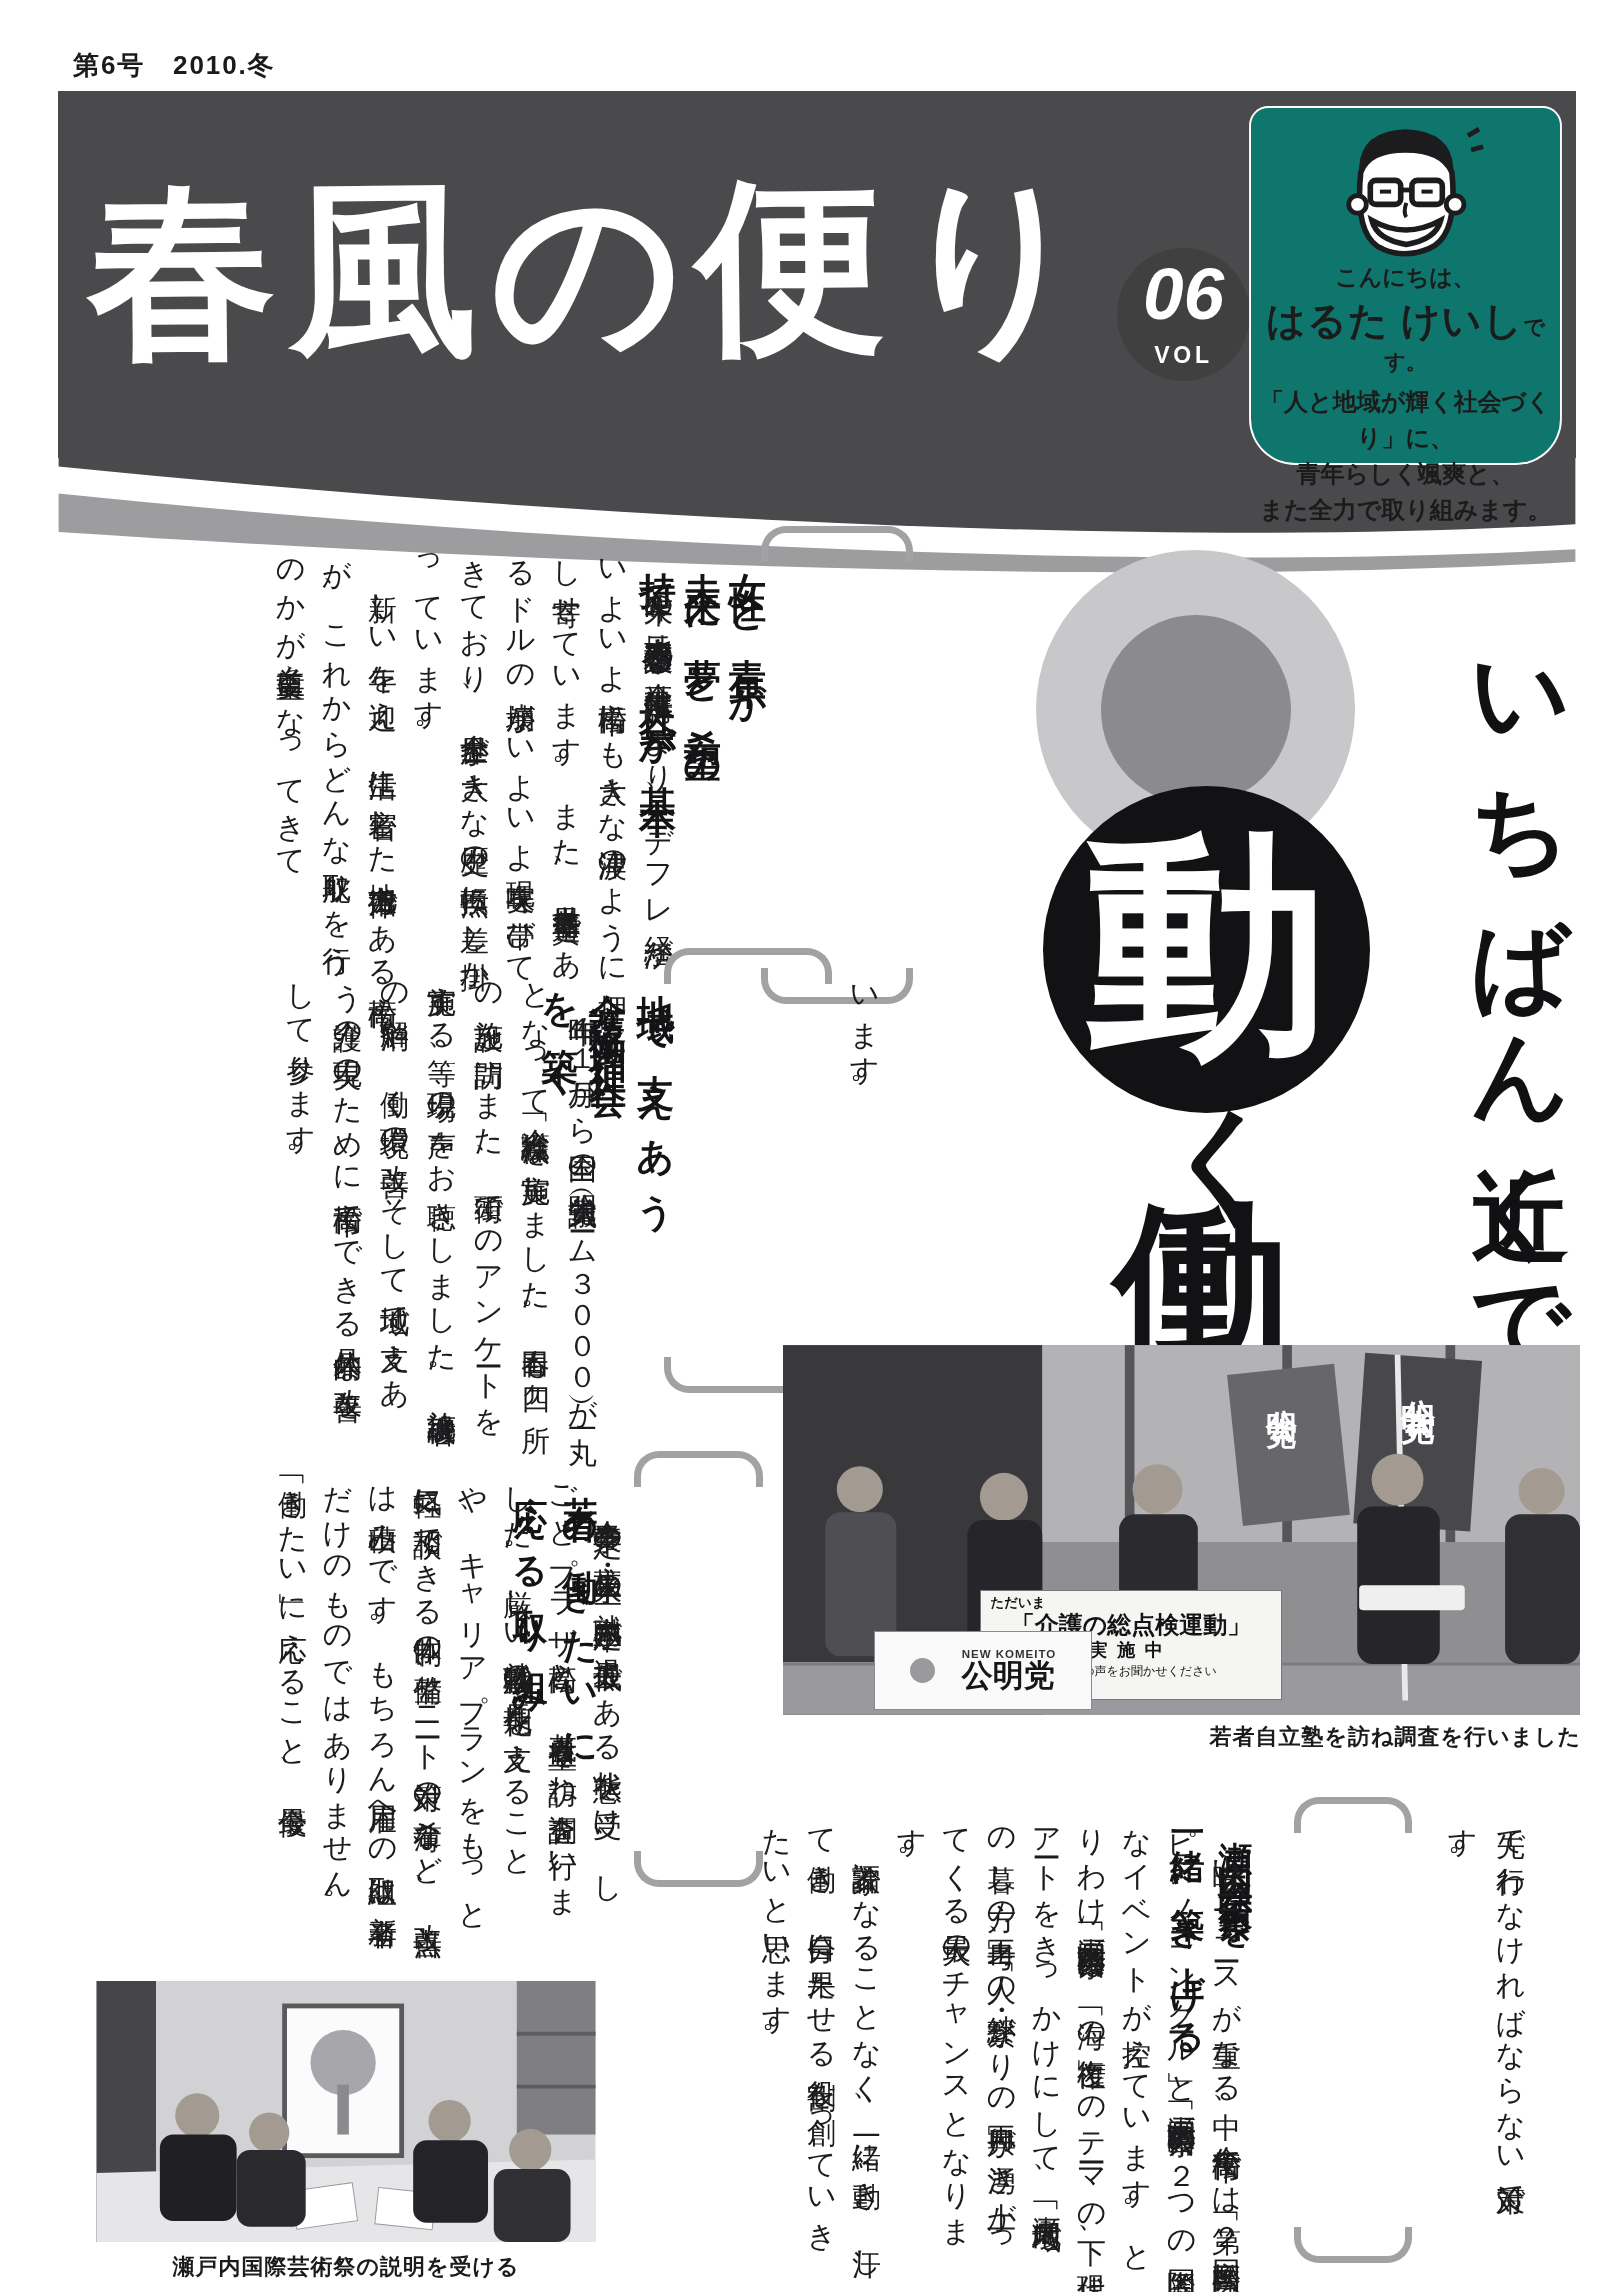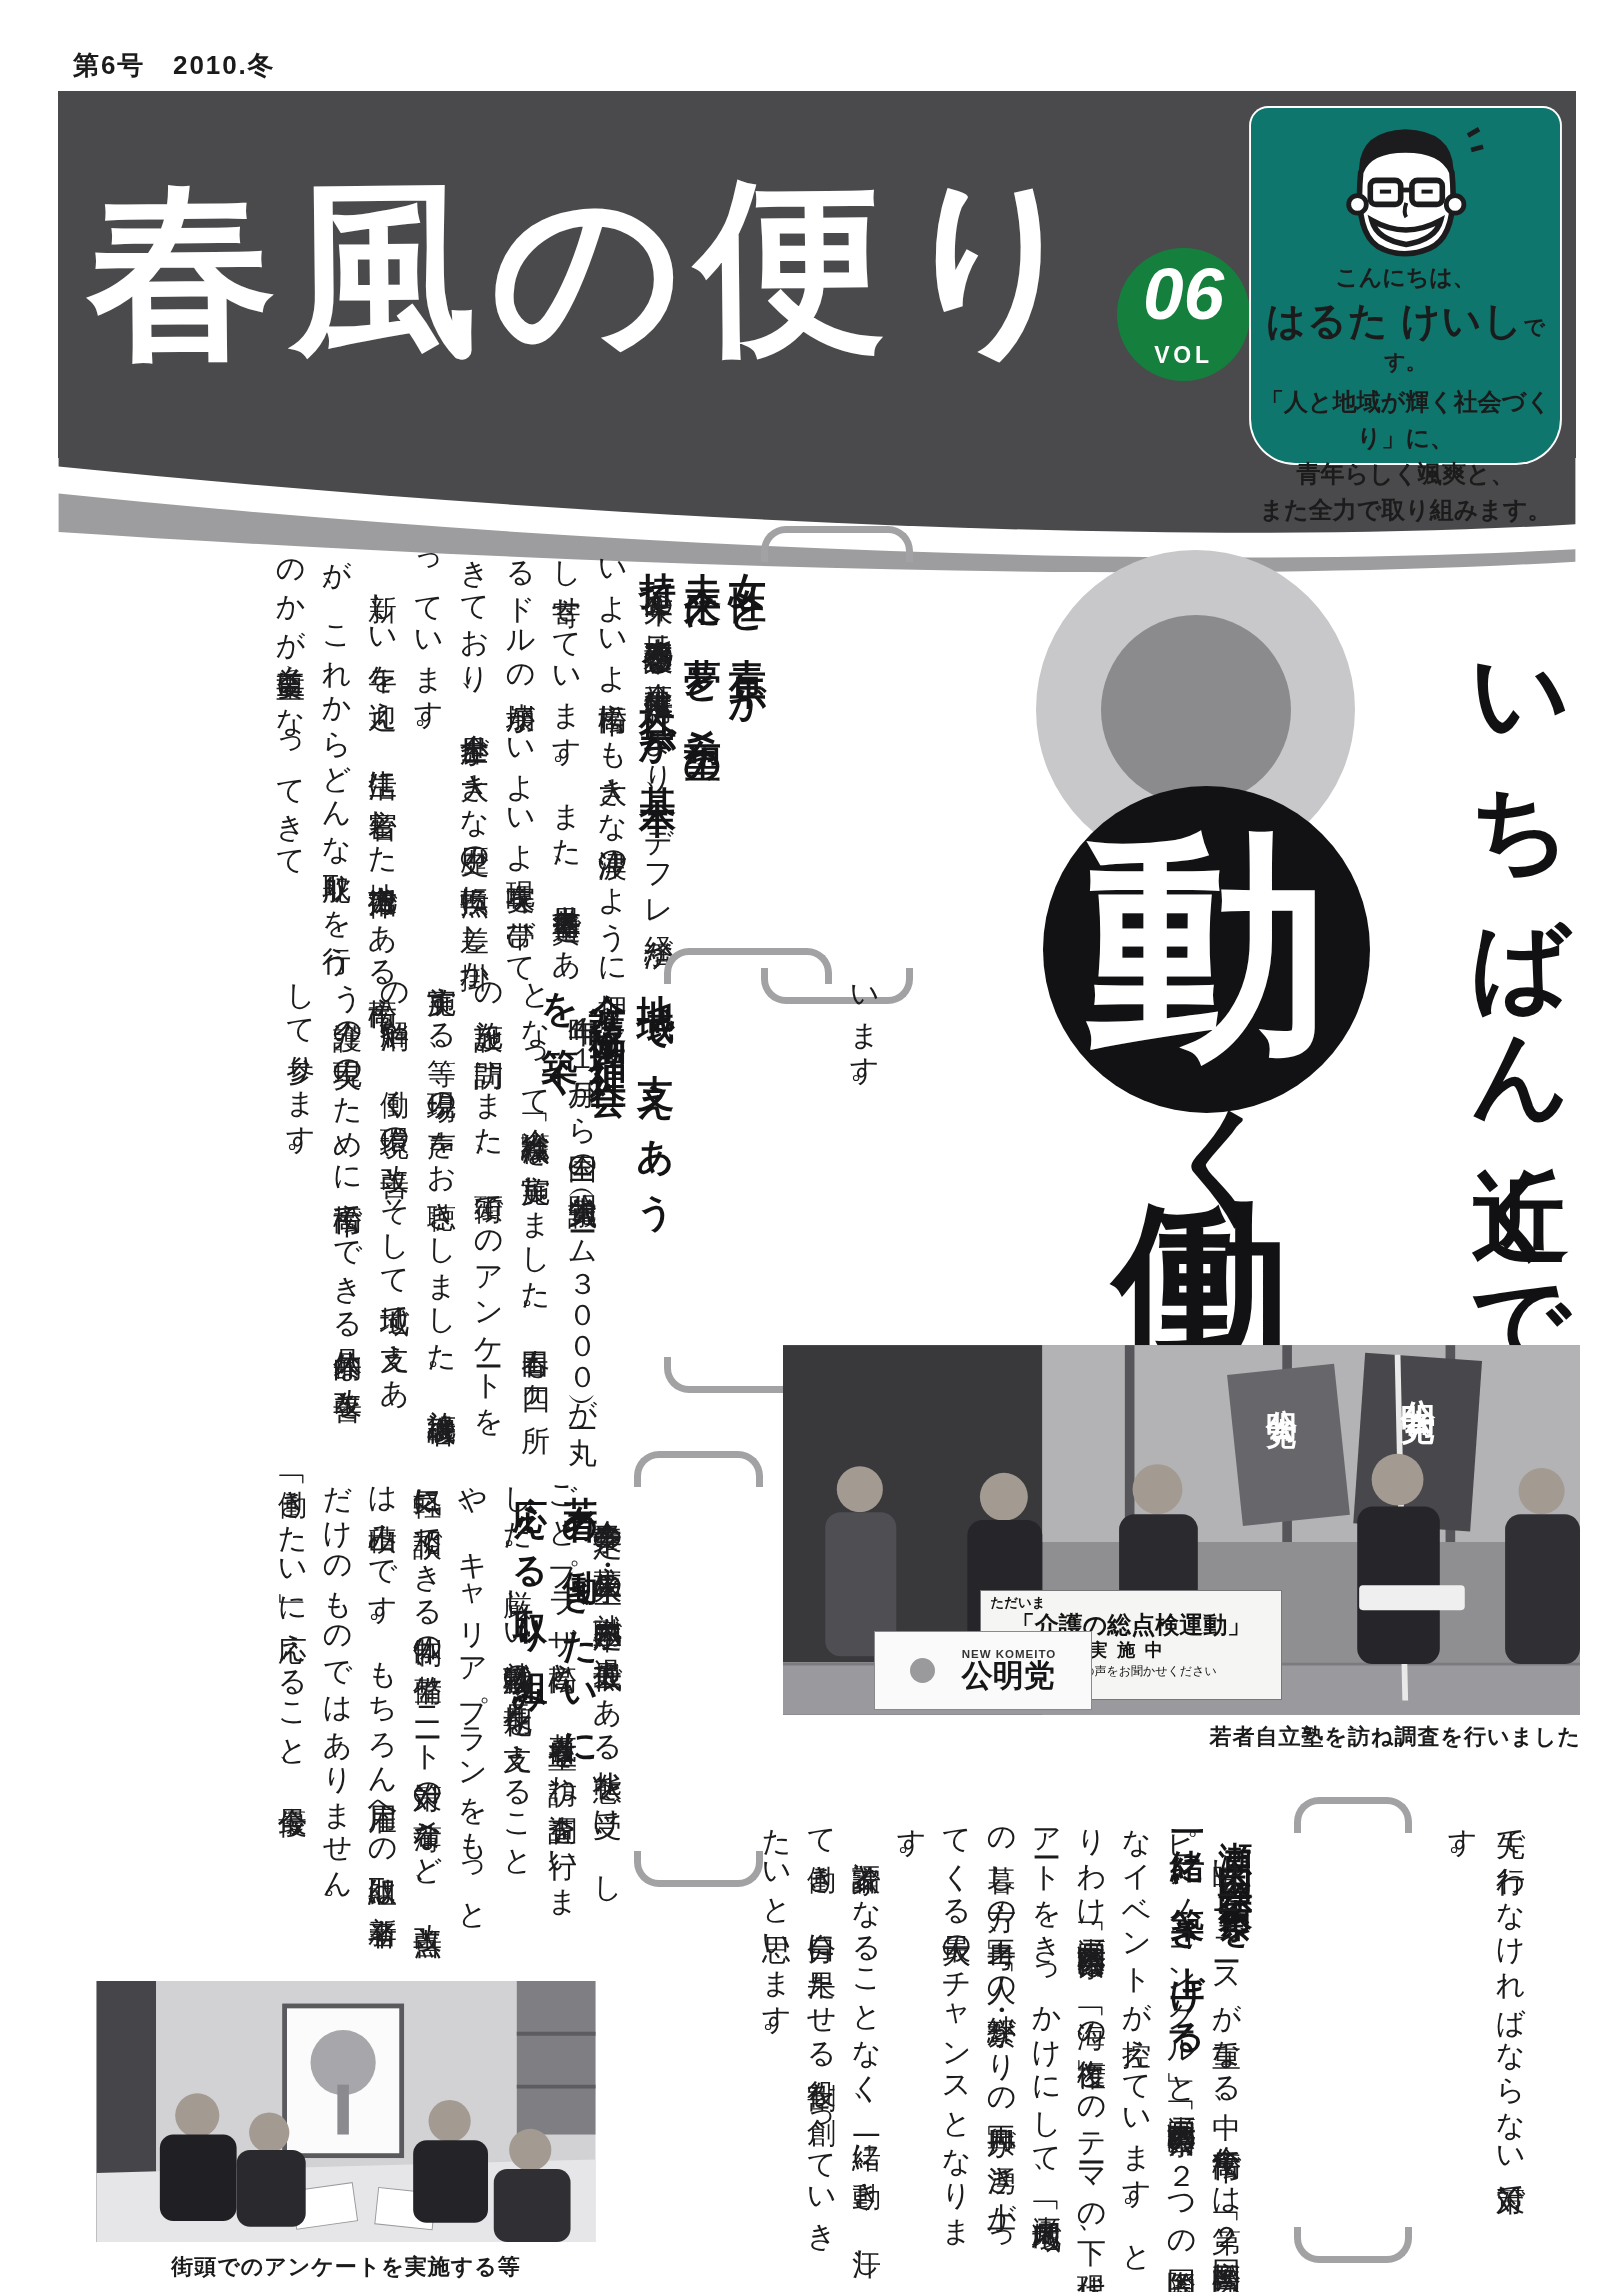--- a/index.html
+++ b/index.html
@@ -16,21 +16,21 @@
   .band{position:absolute;left:58px;top:91px;width:1518px;height:367px;background:#4a4a4c;}
   .band-wave{position:absolute;left:58px;top:457px;width:1518px;height:120px;}
   .nl-title{
     position:absolute;left:88px;top:123px;width:1057px;height:317px;
     color:#ffffff;font-family:"DejaVu Serif", serif;font-weight:900;
     font-size:188px;line-height:288px;letter-spacing:13.4px;white-space:nowrap;
     transform:rotate(-0.6deg);
   }
   .vol-badge{
     position:absolute;left:1117px;top:248px;width:133px;height:133px;border-radius:50%;
-    background:#15803d;display:flex;flex-direction:column;align-items:center;justify-content:center;
+    background:#404040;display:flex;flex-direction:column;align-items:center;justify-content:center;
     color:#ffffff;
   }
   .vol-num{font-size:73px;font-weight:900;font-style:italic;line-height:67px;}
   .vol-label{font-size:23px;font-weight:bold;letter-spacing:3.8px;margin-top:15px;}
   
   .mascot{
     position:absolute;left:1251px;top:108px;width:309px;height:355px;background:#0f766e;
     border-radius:17.3px 17.3px 44px 44px;text-align:center;box-shadow:0 0 0 1.9px #ffffff;
   }
   .mascot svg{display:block;margin:9.6px auto 0 auto;}
@@ -269,16 +269,16 @@
       <circle cx="105" cy="140" r="23" fill="#a39a92"></circle>
       <rect x="66" y="160" width="80" height="90" rx="14" fill="#202024"></rect>
       <circle cx="180" cy="158" r="21" fill="#a39a92"></circle>
       <rect x="146" y="176" width="72" height="80" rx="14" fill="#2a2a2e"></rect>
       <circle cx="368" cy="146" r="22" fill="#a39a92"></circle>
       <rect x="330" y="166" width="78" height="86" rx="14" fill="#242428"></rect>
       <circle cx="452" cy="176" r="22" fill="#a39a92"></circle>
       <rect x="414" y="196" width="80" height="76" rx="14" fill="#303034"></rect>
     </svg>
   </div>
-  <div class="caption2">街頭でのアンケートを実施する等</div>
+  <div class="caption2">瀬戸内国際芸術祭の説明を受ける</div>
 
 </div>
 
 
 </body></html>

